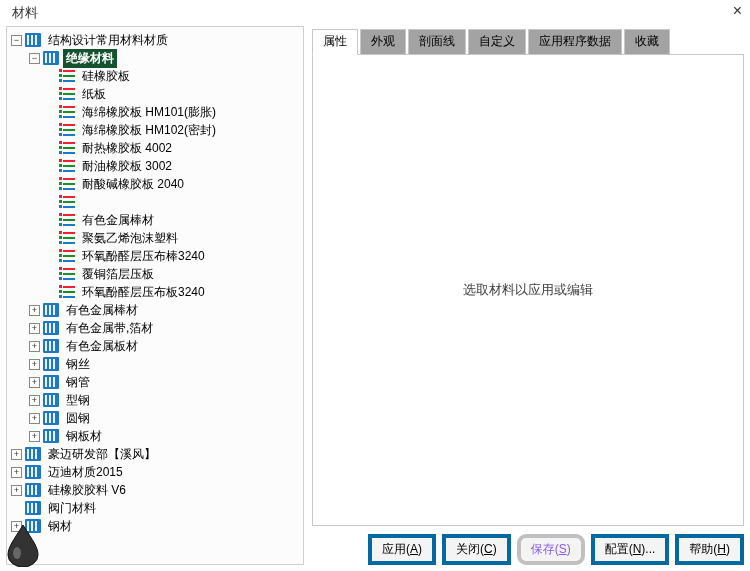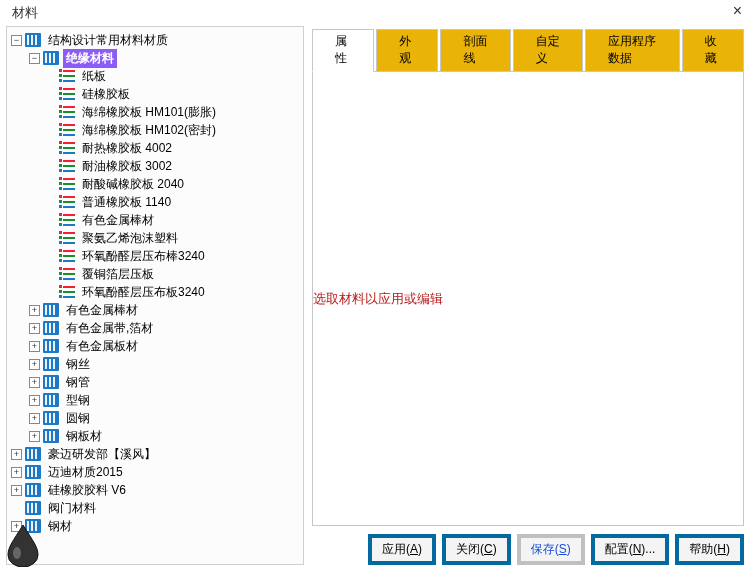--- a/index.html
+++ b/index.html
@@ -27,34 +27,34 @@
   .icon-mat .bar { position: absolute; left: 4px; right: 0; height: 2px; }
   .icon-mat .b1 { top: 1px; background: #e23; }
   .icon-mat .b2 { top: 6px; background: #1a8f2a; }
   .icon-mat .b3 { top: 11px; background: #1e78c8; }
   .icon-mat .dot { position: absolute; left: 0; width: 3px; height: 3px; border-radius: 0; }
   .icon-mat .d1 { top: 0; background: #e23; }
   .icon-mat .d2 { top: 5px; background: #1a8f2a; }
   .icon-mat .d3 { top: 10px; background: #1e78c8; }
 
   .label { padding: 1px 3px; }
-  .label.selected { background: #8b5cf6; color: #fff; font-weight: bold; }
+  .label.selected { background: #14532d; color: #fff; font-weight: bold; }
 
   .right-pane { flex: 1; display: flex; flex-direction: column; padding: 4px 6px 6px 8px; }
 
   .tabs { display: flex; gap: 2px; border-bottom: 0; }
-  .tab { padding: 3px 22px 4px; border: 1px solid #c7c7c7; border-bottom: 1px solid #fff; background: #fff; font-size: 12px; cursor: pointer; position: relative; top: 1px; }
-  .tab:not(.active) { background: #eab308; border-bottom: 1px solid #c7c7c7; }
+  .tab { padding: 3px 10px 4px; border: 1px solid #c7c7c7; border-bottom: 1px solid #fff; background: #fff; font-size: 12px; cursor: pointer; position: relative; top: 1px; }
+  .tab:not(.active) { background: #a3a3a3; border-bottom: 1px solid #c7c7c7; }
   .tab.active { font-weight: normal; }
 
-  .tab-content { flex: 1; border: 1px solid #c7c7c7; display: flex; align-items: center; justify-content: flex-start; color: #b91c1c; font-size: 13px; }
+  .tab-content { flex: 1; border: 1px solid #c7c7c7; display: flex; align-items: center; justify-content: center; color: #404040; font-size: 13px; }
 
   .buttons { display: flex; justify-content: flex-end; gap: 6px; padding-top: 8px; }
   .btn { border: 4px solid #0369a1; background: #f4f4f4; padding: 3px 10px; font-size: 12px; cursor: pointer; }
-  .btn.disabled { color: #1d4ed8; border-color: #c0c0c0; cursor: default; }
+  .btn.disabled { color: #8b5cf6; border-color: #c0c0c0; cursor: default; border-radius: 9px; }
   .btn .hk { text-decoration: underline; }
 
   .drop-logo { position: absolute; left: 2px; bottom: 4px; width: 42px; height: 46px; pointer-events: none; }
 
   
   .tree-pane::-webkit-scrollbar { width: 16px; }
   .tree-pane::-webkit-scrollbar-track { background: #f0f0f0; }
   .tree-pane::-webkit-scrollbar-thumb { background: #cdcdcd; }
 </style>
 </head>
@@ -87,44 +87,44 @@
       <div class="tree-row">
           <span class="pad" style="width:52px"></span>
           <span class="icon-mat">
             <span class="dot d1"></span>
             <span class="dot d2"></span>
             <span class="dot d3"></span>
             <span class="bar b1"></span>
             <span class="bar b2"></span>
             <span class="bar b3"></span>
           </span>
+          <span class="label">硅橡胶板</span>
+        </div>
+      <div class="tree-row">
+          <span class="pad" style="width:52px"></span>
+          <span class="icon-mat">
+            <span class="dot d1"></span>
+            <span class="dot d2"></span>
+            <span class="dot d3"></span>
+            <span class="bar b1"></span>
+            <span class="bar b2"></span>
+            <span class="bar b3"></span>
+          </span>
           <span class="label">纸板</span>
         </div>
       <div class="tree-row">
           <span class="pad" style="width:52px"></span>
           <span class="icon-mat">
             <span class="dot d1"></span>
             <span class="dot d2"></span>
             <span class="dot d3"></span>
             <span class="bar b1"></span>
             <span class="bar b2"></span>
             <span class="bar b3"></span>
           </span>
-          <span class="label">硅橡胶板</span>
-        </div>
-      <div class="tree-row">
-          <span class="pad" style="width:52px"></span>
-          <span class="icon-mat">
-            <span class="dot d1"></span>
-            <span class="dot d2"></span>
-            <span class="dot d3"></span>
-            <span class="bar b1"></span>
-            <span class="bar b2"></span>
-            <span class="bar b3"></span>
-          </span>
           <span class="label">海绵橡胶板 HM101(膨胀)</span>
         </div>
       <div class="tree-row">
           <span class="pad" style="width:52px"></span>
           <span class="icon-mat">
             <span class="dot d1"></span>
             <span class="dot d2"></span>
             <span class="dot d3"></span>
             <span class="bar b1"></span>
             <span class="bar b2"></span>
@@ -171,21 +171,20 @@
       <div class="tree-row">
           <span class="pad" style="width:52px"></span>
           <span class="icon-mat">
             <span class="dot d1"></span>
             <span class="dot d2"></span>
             <span class="dot d3"></span>
             <span class="bar b1"></span>
             <span class="bar b2"></span>
             <span class="bar b3"></span>
           </span>
-          <span class="label">普通橡胶板 1140</span>
         </div>
       <div class="tree-row">
           <span class="pad" style="width:52px"></span>
           <span class="icon-mat">
             <span class="dot d1"></span>
             <span class="dot d2"></span>
             <span class="dot d3"></span>
             <span class="bar b1"></span>
             <span class="bar b2"></span>
             <span class="bar b3"></span>

